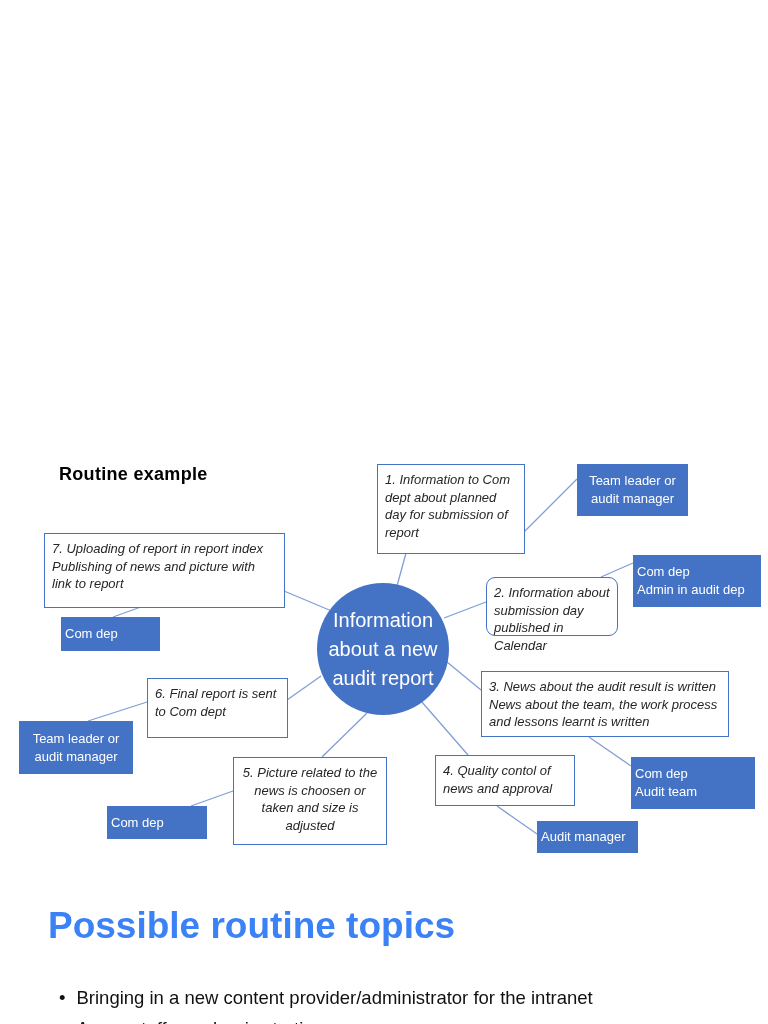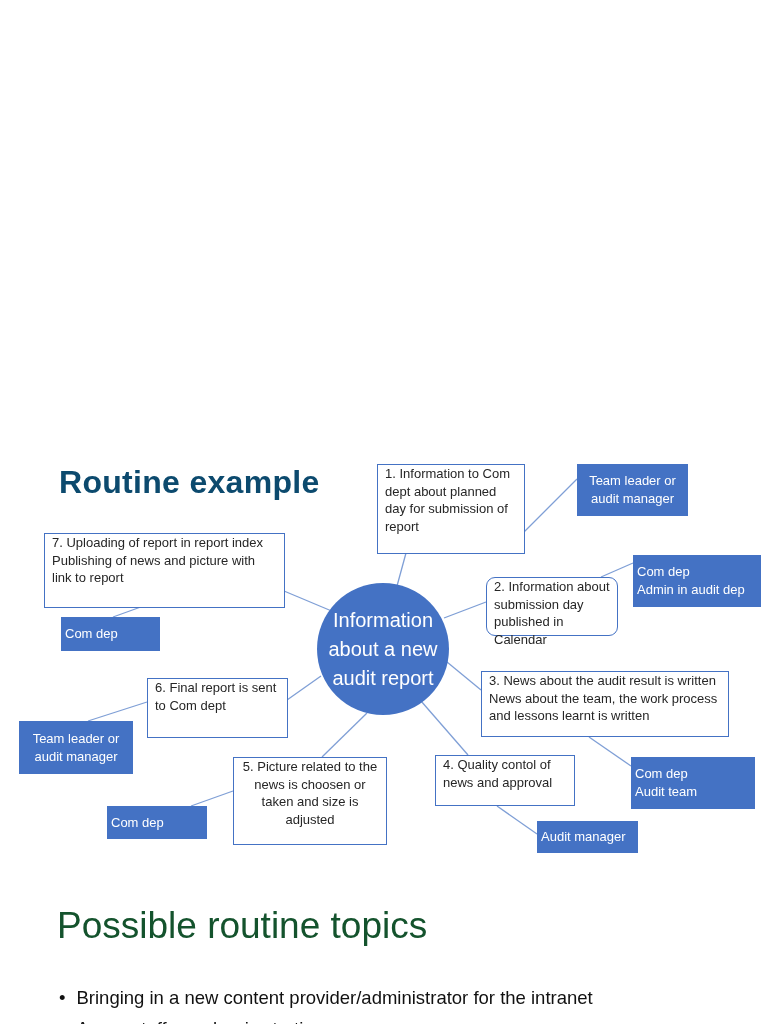--- a/index.html
+++ b/index.html
@@ -6,34 +6,35 @@
   html,body { background:#ffffff; }
   .page {
     position:relative; width:768px; height:1024px; background:#ffffff;
     overflow:hidden; font-family:"Liberation Sans", sans-serif; color:#262626;
   }
   .connectors { position:absolute; left:0; top:0; width:768px; height:1024px; }
   .connectors line { stroke:#7f9fd6; stroke-width:1.3; }
 
   .title {
     position:absolute; left:59px; top:464px;
-    font-size:32px; font-weight:700; color:#0c4a6e; letter-spacing:0.3px;
+    font-size:18px; font-weight:700; color:#000000; letter-spacing:0.3px;
   }
 
   .circle {
     position:absolute; left:317px; top:583px; width:132px; height:132px;
     border-radius:50%; background:#4472C4; color:#fff;
     display:flex; align-items:center; justify-content:center;
     text-align:center; font-size:20px; line-height:1.45; white-space:pre-line;
   }
 
   .step {
     position:absolute; background:#fff; border:1.5px solid #4472C4;
-    color:#262626; font-size:13px; line-height:1.35; padding:0 7px;
+    color:#262626; font-size:13px; line-height:1.35; padding:6px 7px;
     white-space:pre-line;
+    font-style:italic;
   }
   .box-s1 { left:377px; top:464px; width:148px; height:90px; }
   .box-s2 { left:486px; top:577px; width:132px; height:59px;border-radius:9px; }
   .box-s3 { left:481px; top:671px; width:248px; height:66px; }
   .box-s4 { left:435px; top:755px; width:140px; height:51px; }
   .box-s5 { left:233px; top:757px; width:154px; height:88px;text-align:center; }
   .box-s6 { left:147px; top:678px; width:141px; height:60px; }
   .box-s7 { left:44px;  top:533px; width:241px; height:75px; }
 
   .actor {
@@ -44,22 +45,22 @@
   .actor.centered { align-items:center; text-align:center; }
   .actor-a1 { left:577px; top:464px; width:111px; height:52px; }
   .actor-a2 { left:633px; top:555px; width:128px; height:52px; }
   .actor-a3 { left:631px; top:757px; width:124px; height:52px; }
   .actor-a4 { left:537px; top:821px; width:101px; height:32px; }
   .actor-a5 { left:107px; top:806px; width:100px; height:33px; }
   .actor-a6 { left:19px;  top:721px; width:114px; height:53px; }
   .actor-a7 { left:61px;  top:617px; width:99px;  height:34px; }
 
   .heading {
-    position:absolute; left:57px; top:905px;
-    font-size:37px; font-weight:400; color:#14532d;
+    position:absolute; left:48px; top:905px;
+    font-size:37px; font-weight:700; color:#3b82f6;
   }
   .bullets {
     position:absolute; left:59px; top:982px; width:680px;
     font-size:18.5px; color:#111;
   }
   .bullet-line { display:flex; gap:11px; line-height:31px; }
 </style>
 </head>
 <body>
 

